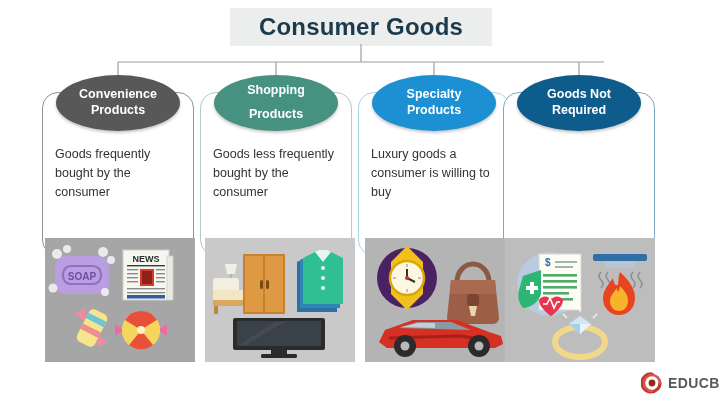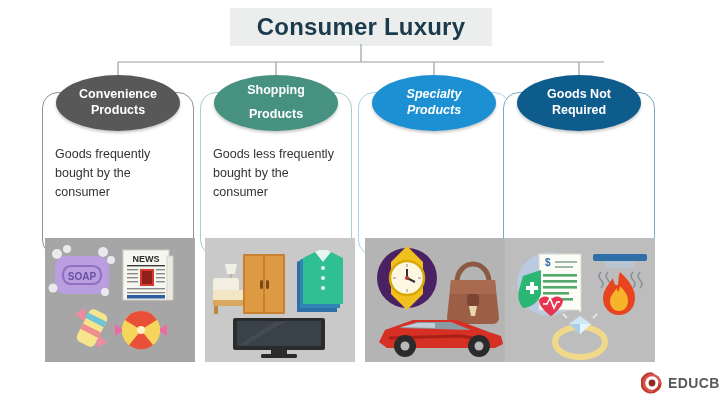--- a/index.html
+++ b/index.html
@@ -83,21 +83,21 @@
     text-align: center;
     color: #ffffff;
     font-size: 12.5px;
     font-weight: bold;
     line-height: 1.25;
     box-shadow: 0 2px 3px rgba(0,0,0,0.22);
     z-index: 3;
   }
   .ellipse.e1 { background: #585858; }
   .ellipse.e2 { background: #479181; gap: 8px; }
-  .ellipse.e3 { background: #1c90d2; font-style: italic; }
+  .ellipse.e3 { background: #1c90d2; }
   .ellipse.e4 { background: #0d5c8c; align-items: center; }
 
   .card-body {
     position: absolute;
     left: 12px;
     right: 8px;
     top: 52px;
     font-size: 12.5px;
     line-height: 1.5;
     color: #333333;
@@ -132,21 +132,21 @@
     font-size: 14px;
     font-weight: bold;
     color: #58585a;
     letter-spacing: 0.4px;
   }
 </style>
 </head>
 <body>
 
 <div class="title-box">
-  <span class="title-text">Consumer Luxury</span>
+  <span class="title-text">Consumer Goods</span>
 </div>
 
 <div class="connectors">
   <svg width="720" height="48" viewBox="0 0 720 48">
     <g stroke="#9aa0a3" stroke-width="1.2" fill="none">
       <line x1="361" y1="0" x2="361" y2="18"></line>
       <line x1="118" y1="18" x2="604" y2="18"></line>
       <line x1="118" y1="18" x2="118" y2="38"></line>
       <line x1="276" y1="18" x2="276" y2="38"></line>
       <line x1="434" y1="18" x2="434" y2="38"></line>
@@ -180,20 +180,21 @@
     <div class="card-body">Goods less frequently bought by the consumer</div>
   </div>
 </div>
 
 <div class="column col-3">
   <div class="card c3">
     <div class="ellipse e3">
       <span>Specialty</span>
       <span>Products</span>
     </div>
+    <div class="card-body">Luxury goods a consumer is willing to buy</div>
   </div>
 </div>
 
 <div class="column col-4">
   <div class="card c4">
     <div class="ellipse e4">
       <span>Goods Not</span>
       <span>Required</span>
     </div>
   </div>

